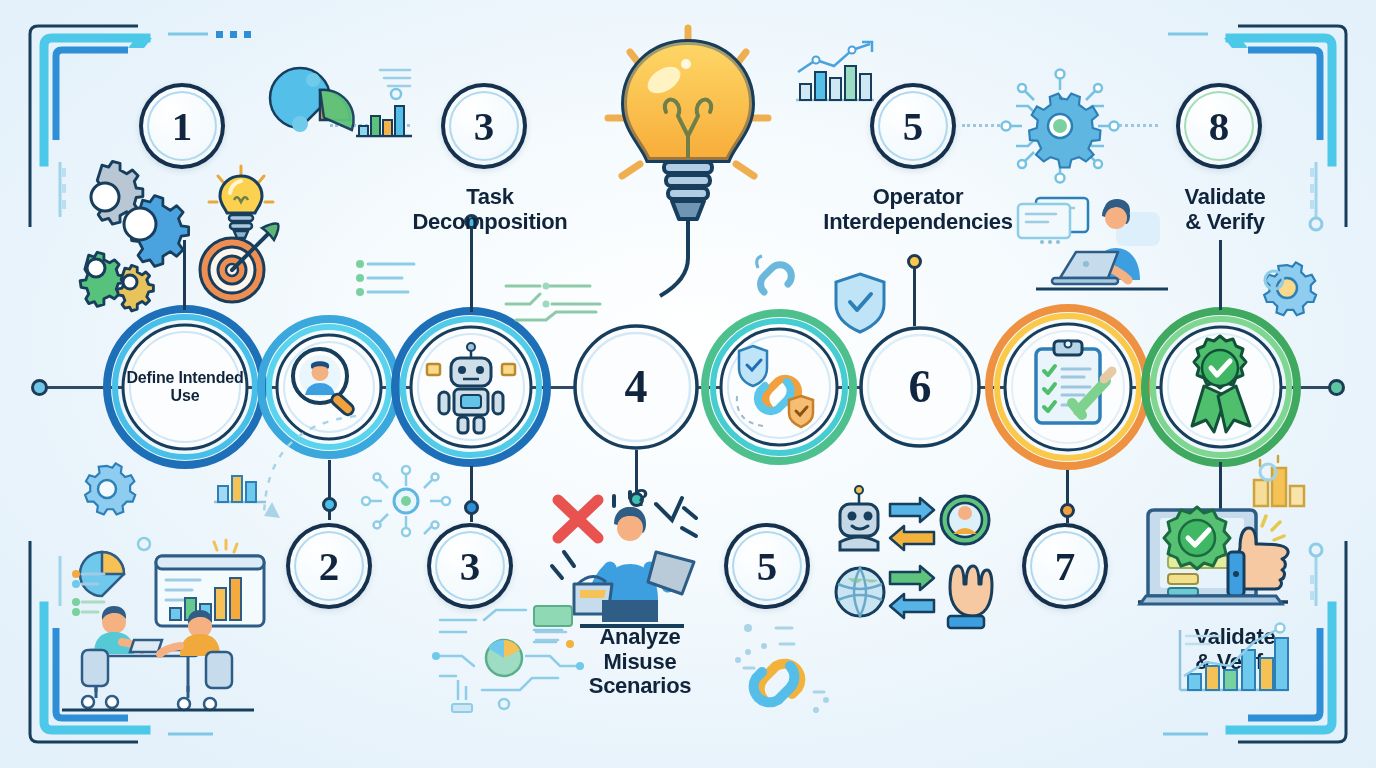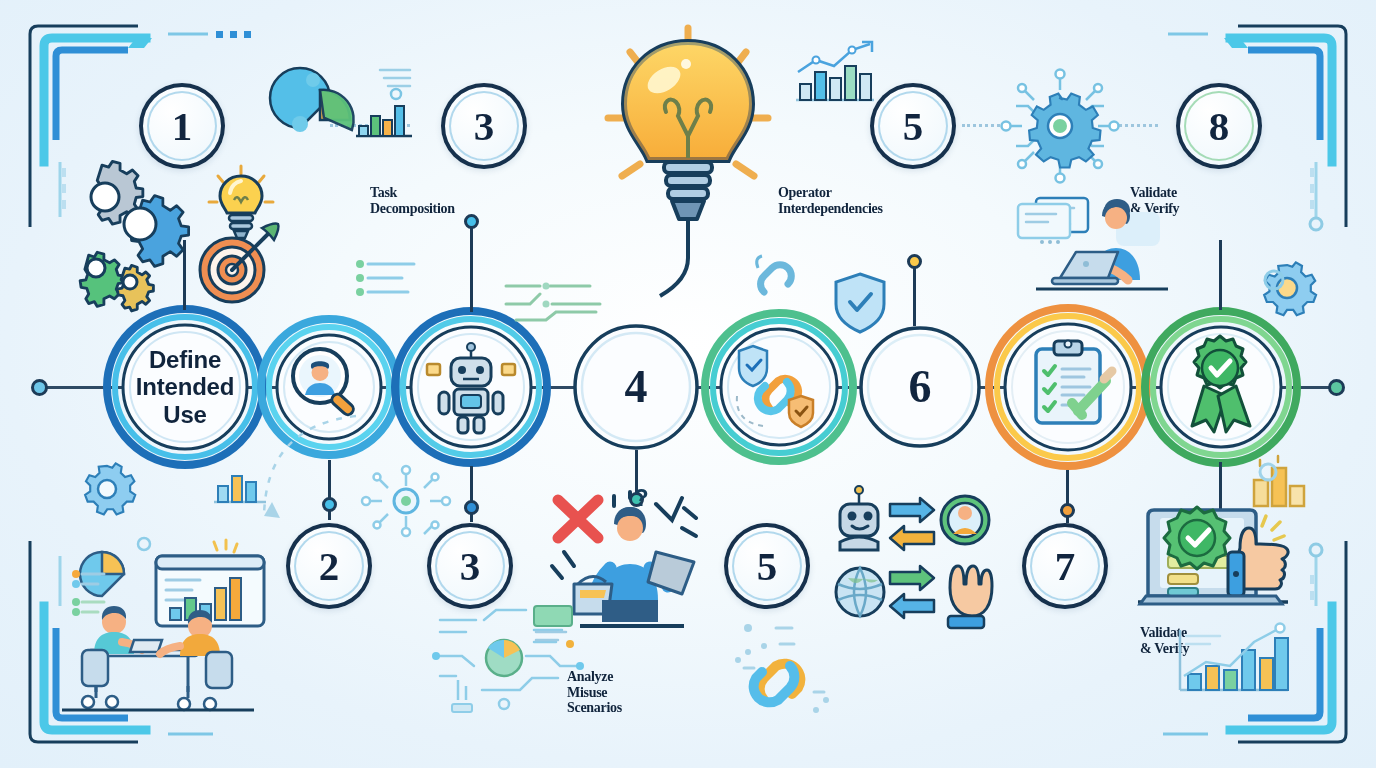--- a/index.html
+++ b/index.html
@@ -25,40 +25,40 @@
     background:#1d3b57;opacity:.92;}
   .axis-cap{position:absolute;top:379px;width:17px;height:17px;border-radius:50%;
     border:3px solid #1d3b57;box-sizing:border-box;}
   .axis-cap.left{left:31px;background:#6ec6e8;}
   .axis-cap.right{right:31px;background:#5cc6a0;}
 
   
   .node{position:absolute;border-radius:50%;box-sizing:border-box;
      display:flex;align-items:center;justify-content:center;}
   .node-label{position:relative;z-index:4;text-align:center;
-     color:#10243c;font-weight:bold;font-size:24px;line-height:1.13;
+     color:#10243c;font-weight:bold;font-size:16px;line-height:1.13;
      letter-spacing:-.2px;padding:0 8px;}
   .node-num{position:relative;z-index:4;color:#11253f;
      font-family:"Liberation Serif", serif;font-weight:bold;font-size:46px;line-height:1;}
 
   
   .badge{position:absolute;width:86px;height:86px;border-radius:50%;
     background:radial-gradient(circle at 38% 32%, #ffffff 0%, #f2f9fd 65%, #e7f3fb 100%);
     box-shadow:inset 0 0 0 4px #16314d, 0 2px 6px rgba(30,70,110,.13);
     display:flex;align-items:center;justify-content:center;box-sizing:border-box;}
   .badge::after{content:"";position:absolute;inset:8px;border-radius:50%;
     box-shadow:inset 0 0 0 2px rgba(160,208,232,.8);}
   .badge.green::after{box-shadow:inset 0 0 0 2px rgba(150,214,170,.85);}
   .badge span{position:relative;z-index:2;font-family:"Liberation Serif",serif;
     font-weight:bold;font-size:41px;color:#11253f;line-height:1;}
 
   
-  .caption{position:absolute;color:#10243c;
-    font-weight:bold;font-size:14px;line-height:1.12;letter-spacing:-.3px;
-    white-space:pre-line;font-family:Liberation Serif, serif;}
+  .caption{position:absolute;text-align:center;color:#10243c;
+    font-weight:bold;font-size:22px;line-height:1.12;letter-spacing:-.3px;
+    white-space:pre-line;}
 
   
   .stem{position:absolute;width:3px;background:#1d3b57;}
   .stem-dot{position:absolute;width:15px;height:15px;border-radius:50%;
     border:3px solid #1d3b57;box-sizing:border-box;}
 
   .dotted{position:absolute;height:0;border-top:3px dotted #9dc6de;}
 
   svg{overflow:visible;display:block;}
   .ill{position:absolute;pointer-events:none;}
@@ -312,21 +312,21 @@
   <div class="badge" style="left:427px;top:523px;">
     <span>3</span>
   </div>
   <div class="badge" style="left:724px;top:523px;">
     <span>5</span>
   </div>
   <div class="badge" style="left:1022px;top:523px;">
     <span>7</span>
   </div>
 
-  <div class="caption" style="left:567px;top:625px;width:170px;margin-top:44px;">Analyze
+  <div class="caption" style="left:555px;top:625px;width:170px;">Analyze
 Misuse
 Scenarios</div>
   <div class="caption" style="left:1140px;top:625px;width:190px;">Validate
 &amp; Verify</div>
 
   <svg class="ill" width="190" height="150" viewBox="0 0 190 150" style="left:72px;top:152px;">
     <g stroke="#173e5c" stroke-width="3" stroke-linejoin="round">
       <path d="M40 16 l7 2 4-6 8 2 0 7 7 4 6-4 6 6 -4 6 2 7 7 1 0 8 -7 1 -2 7 4 6 -6 6 -6-4 -7 4 0 7 -8 2 -4-6 -7 2 -4-6 4-6 -3-7 -7-1 -1-8 7-1 3-7 -4-6z" fill="#b9c7d4" transform="translate(-8,-2) scale(.95)"></path>
       <circle cx="33" cy="45" r="14" fill="#ffffff"></circle>
       <path d="M92 48 l8 2 5-7 9 3 0 8 8 5 7-5 7 7 -5 7 3 8 8 1 0 9 -8 1 -3 8 5 7 -7 7 -7-5 -8 5 0 8 -9 3 -5-7 -8 2 -5-7 5-7 -4-8 -8-1 -1-9 8-1 4-8 -5-7z" fill="#4aa3de" transform="translate(-14,4) scale(.92)"></path>

